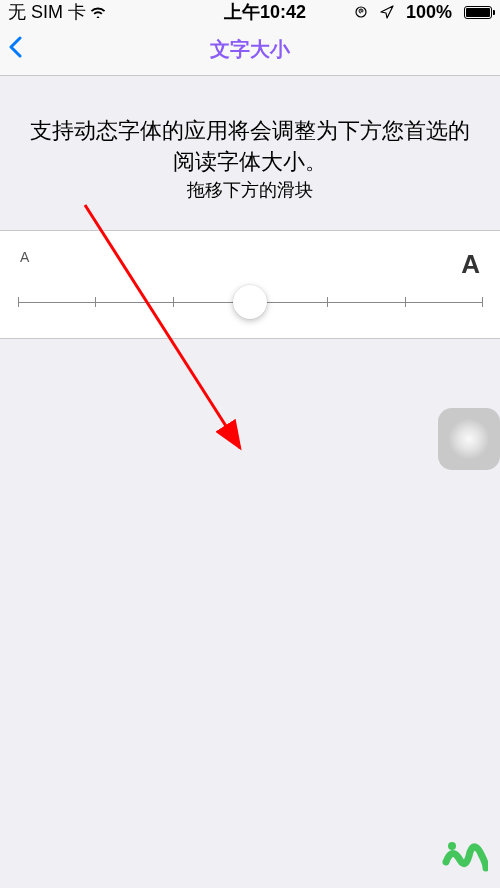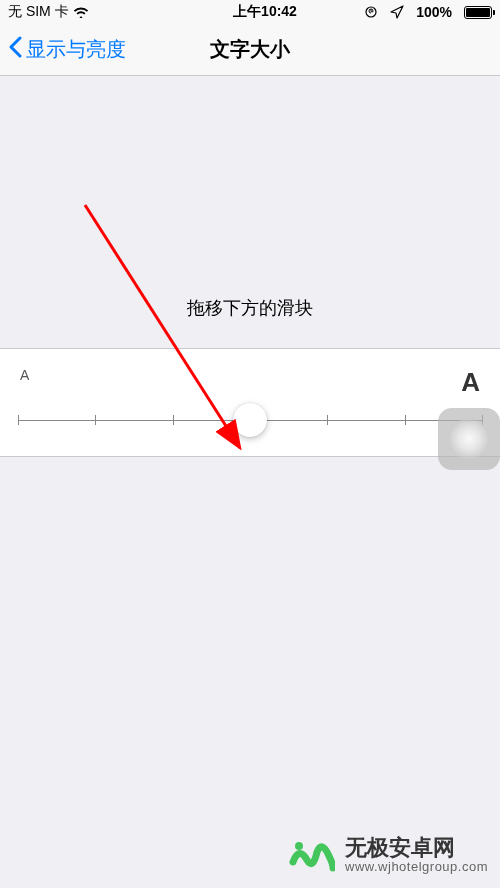--- a/index.html
+++ b/index.html
@@ -11,21 +11,21 @@
       position: relative;
       overflow: hidden;
     }
     .status-bar {
       height: 24px;
       background: #f8f8f8;
       display: flex;
       align-items: center;
       justify-content: space-between;
       padding: 0 8px;
-      font-size: 14px;
+      font-size: 18px;
       color: #000;
     }
     .status-left { display: flex; align-items: center; gap: 4px; }
     .status-center { position: absolute; left: 50%; transform: translateX(-50%); font-weight: 600; margin-left: 15px; }
     .status-right { display: flex; align-items: center; gap: 12px; font-weight: 600; }
     .wifi-icon, .lock-icon, .nav-icon {
       display: inline-flex; align-items: center; justify-content: center;
     }
     .battery {
       width: 28px; height: 13px;
@@ -51,31 +51,31 @@
     .back-btn {
       display: flex; align-items: center;
       color: #007aff;
       font-size: 20px;
       padding-left: 8px;
       cursor: pointer;
     }
     .back-chevron { margin-right: 4px; }
     .nav-title {
       position: absolute; left: 50%; transform: translateX(-50%);
-      font-size: 20px; font-weight: 600; color: #000000;
+      font-size: 20px; font-weight: 600; color: #8b5cf6;
     }
     .content { padding-top: 40px; }
     .description {
       padding: 0 28px;
       text-align: center;
       font-size: 22px;
       line-height: 1.4;
       color: #000;
     }
-    .slider-section { margin-top: 180px; }
+    .slider-section { }
     .slider-hint {
       text-align: center;
       font-size: 18px;
       color: #000;
       margin-bottom: 28px;
     }
     .slider-panel {
       background: #fff;
       border-top: 1px solid #c8c7cc;
       border-bottom: 1px solid #c8c7cc;
@@ -172,26 +172,26 @@
   </div>
 </div>
 
 <div class="nav-bar">
   <div class="back-btn">
     <span class="back-chevron">
       <svg width="14" height="22" viewBox="0 0 14 22">
           <path d="M12 2L3 11l9 9" stroke="#007aff" stroke-width="3" fill="none" stroke-linecap="round" stroke-linejoin="round"></path>
         </svg>
     </span>
-    <span>显示与亮度</span>
   </div>
   <div class="nav-title">文字大小</div>
 </div>
 
 <div class="content">
+  <div class="description">支持动态字体的应用将会调整为下方您首选的阅读字体大小。</div>
 
   <div class="slider-section">
     <div class="slider-hint">拖移下方的滑块</div>
     <div class="slider-panel">
       <div class="slider-labels">
         <span class="small-a">A</span>
         <span class="big-a">A</span>
       </div>
       <div class="slider-track">
         <div class="track-line"></div>
@@ -223,17 +223,13 @@
   <line x1="5" y1="5" x2="160" y2="248" stroke="#ff0000" stroke-width="3" marker-end="url(#arrowhead)"></line>
 </svg>
 
 <div class="watermark">
   <div class="wm-logo">
     <svg width="46" height="46" viewBox="0 0 46 46">
       <path d="M4 30 Q 10 14 18 28 Q 24 38 28 20 Q 33 8 40 24 Q 44 32 44 36" stroke="#32c24d" stroke-width="7" fill="none" stroke-linecap="round"></path>
       <circle cx="10" cy="14" r="4" fill="#32c24d"></circle>
     </svg>
   </div>
-  <div class="wm-text">
-    <span class="wm-cn">无极安卓网</span>
-    <span class="wm-url">www.wjhotelgroup.com</span>
-  </div>
 </div>
 
 </body></html>

